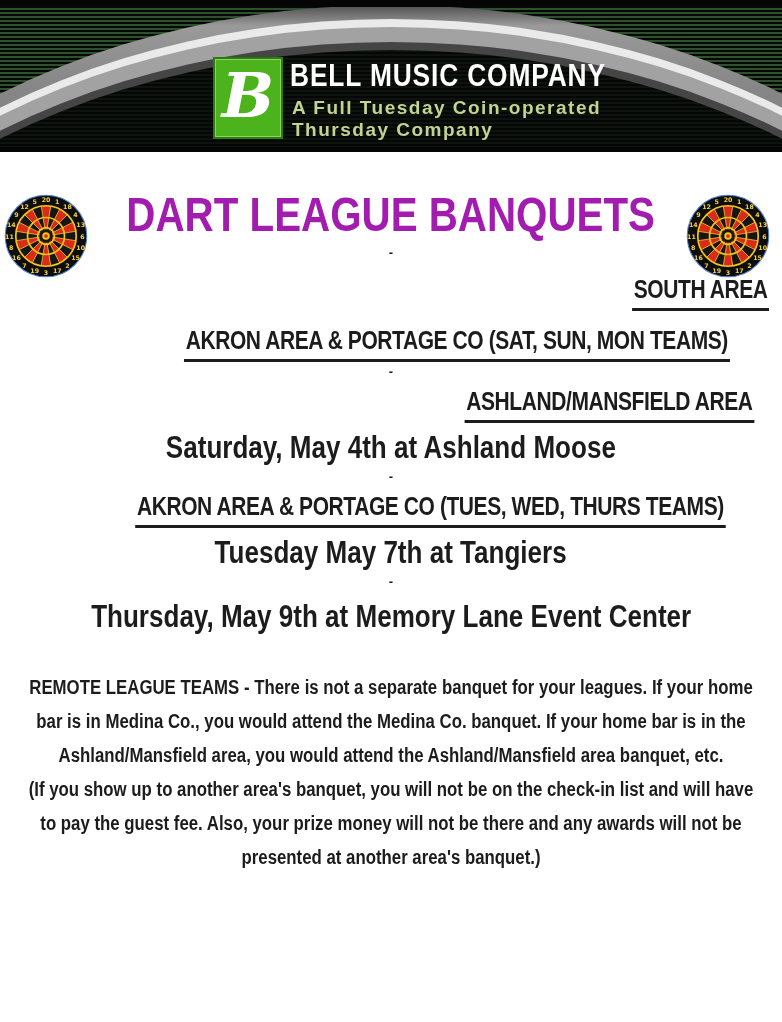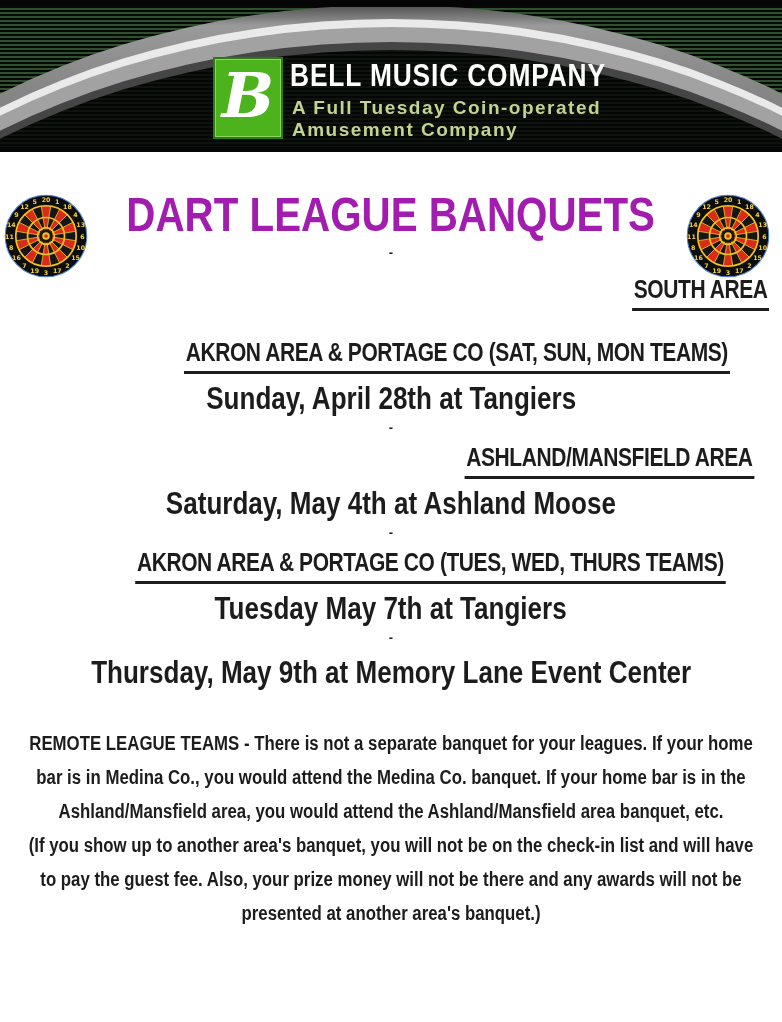--- a/index.html
+++ b/index.html
@@ -44,21 +44,21 @@
   .dartboard{position:absolute;width:84px;height:84px;top:6px;}
   .dartboard.left{left:4px;}
   .dartboard.right{left:686px;}
   .condense{display:inline-block;transform:scaleX(0.84);transform-origin:50% 50%;white-space:nowrap;}
   .page-title{margin-top:36px;line-height:54px;font-size:48px;font-weight:bold;color:#a21caf;}
   .sep{line-height:22px;font-size:13px;font-weight:bold;color:#1c1c1c;}
   .sep.tall{line-height:20px;}
   .section-heading{line-height:38px;font-size:25px;font-weight:bold;letter-spacing:-0.5px;text-align:right;}
   .section-heading .condense{border-bottom:3px solid #1c1c1c;padding:0 2px 0px 2px;}
   .section-date{line-height:38px;margin-top:6px;font-size:31px;font-weight:bold;}
-  .mt22{margin-top:22px;text-decoration:underline;}
+  .mt22{margin-top:10px;text-decoration:underline;}
   .mt6{margin-top:6px;}
   .para{
     width:880px;margin-left:-49px;margin-top:34px;
     transform:scaleX(0.84);transform-origin:50% 0;
     font-size:20px;font-weight:bold;line-height:34px;color:#1c1c1c;text-align:center;
   }
   .para p{margin:0;}
 </style>
 </head>
 <body>
@@ -72,21 +72,21 @@
     <div class="arc a4"></div>
     <div class="arc a5"></div>
     <div class="hbar-top"></div>
     <div class="hbar-bottom"></div>
     <div class="logo-box">
       <span class="logo-letter">B</span>
     </div>
     <div class="company-name">BELL MUSIC COMPANY</div>
     <div class="tagline">
       <div>A Full Tuesday Coin-operated</div>
-      <div>Amusement Company</div>
+      <div>Thursday Company</div>
     </div>
   </div>
 
   <div class="content">
 
     <svg class="dartboard left" viewBox="-50 -50 100 100">
         <circle cx="0" cy="0" r="48.5" fill="#0d0d0d" stroke="#4a7fd4" stroke-width="1.2"></circle>
         <path d="M0 0 L-5.63 -35.56 A36 36 0 0 1 5.63 -35.56 Z" fill="#d92b1c"></path>
         <path d="M0 0 L5.63 -35.56 A36 36 0 0 1 16.34 -32.08 Z" fill="#161616"></path>
         <path d="M0 0 L16.34 -32.08 A36 36 0 0 1 25.46 -25.46 Z" fill="#d92b1c"></path>
@@ -230,23 +230,20 @@
 
     <div class="sep">-</div>
 
     <div class="section-heading mt6">
       <span class="condense">SOUTH AREA</span>
     </div>
 
     <div class="section-heading mt22">
       <span class="condense">AKRON AREA &amp; PORTAGE CO (SAT, SUN, MON TEAMS)</span>
     </div>
-    <div class="section-date">
-      <span class="condense">Sunday, April 28th at Tangiers</span>
-    </div>
     <div class="sep tall">-</div>
 
     <div class="section-heading">
       <span class="condense">ASHLAND/MANSFIELD AREA</span>
     </div>
     <div class="section-date">
       <span class="condense">Saturday, May 4th at Ashland Moose</span>
     </div>
     <div class="sep tall">-</div>
 

